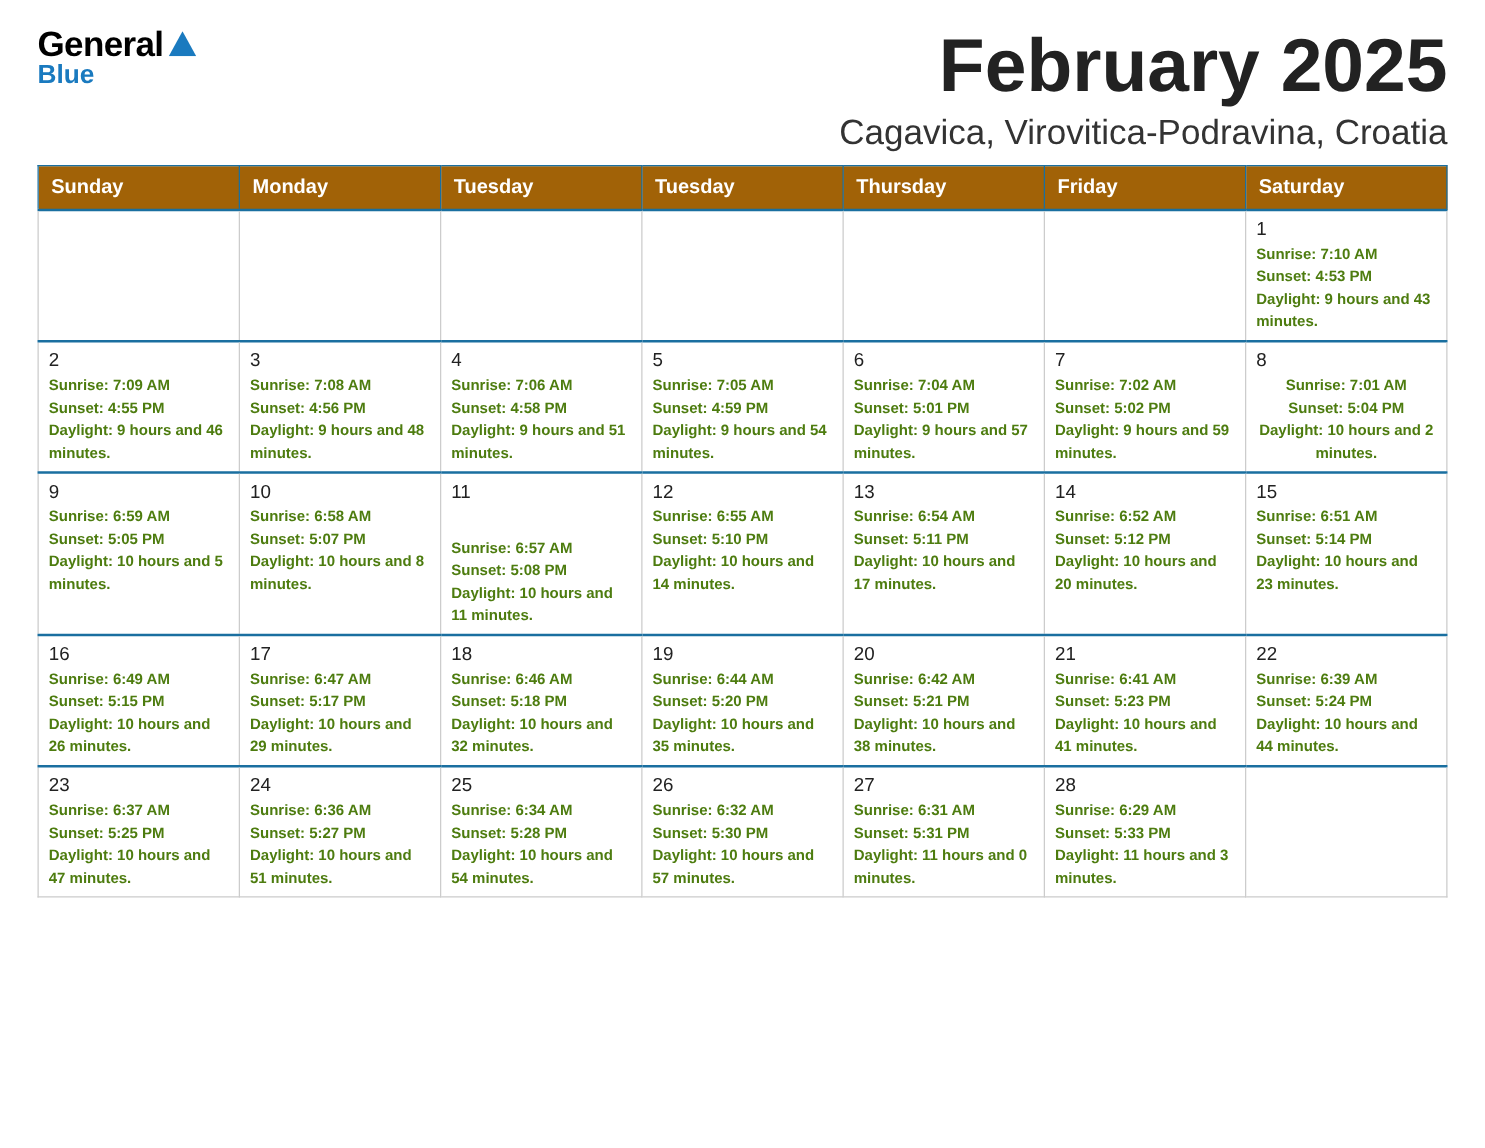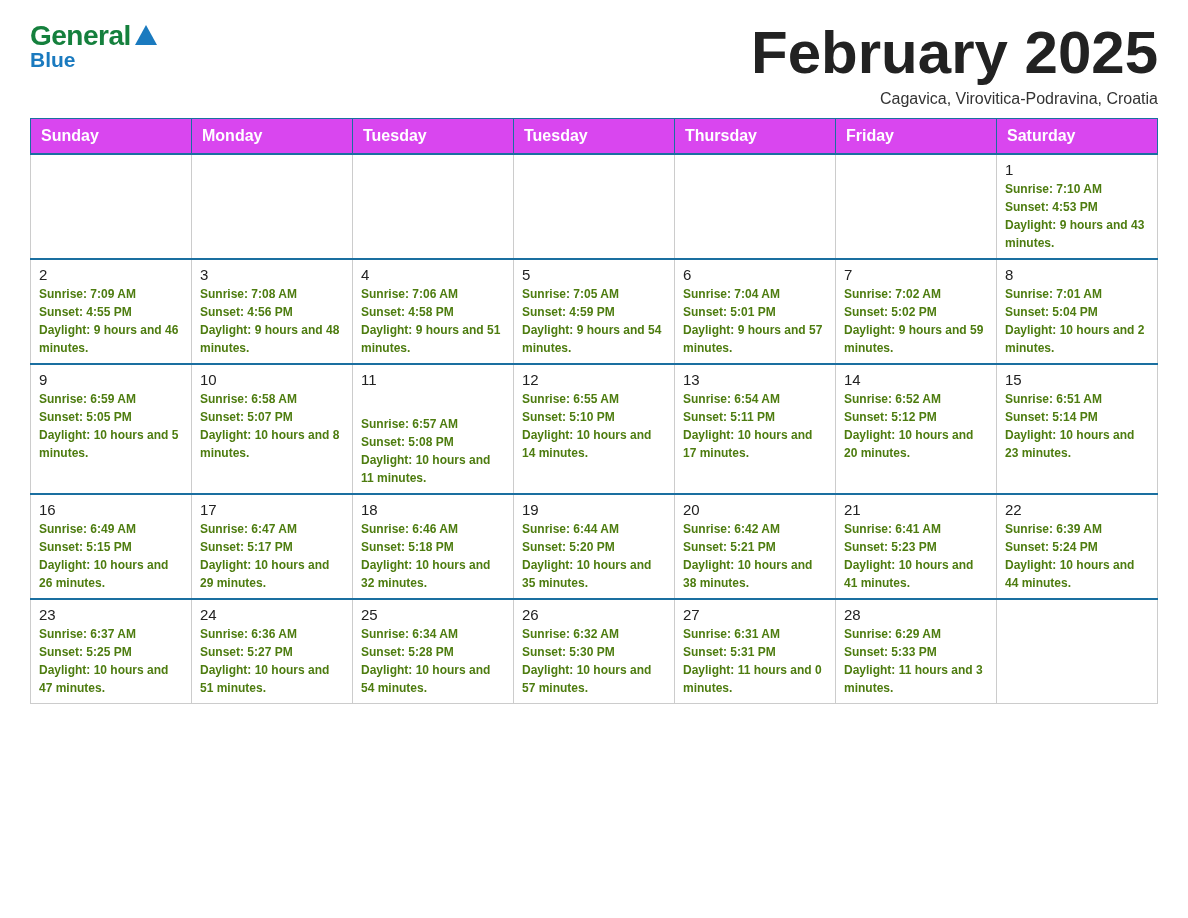--- a/index.html
+++ b/index.html
@@ -17,51 +17,51 @@
       margin-bottom: 10px;
     }
     .logo {
       display: flex;
       flex-direction: column;
       align-items: flex-start;
     }
     .logo-general {
       font-size: 28px;
       font-weight: bold;
-      color: #15803d;
+      color: #000000;
       letter-spacing: -0.5px;
     }
     .logo-blue {
       font-size: 21px;
       font-weight: bold;
       color: #1a7abf;
       display: flex;
       align-items: center;
     }
     .title-block {
       text-align: right;
     }
     .month-year {
       font-size: 60px;
       font-weight: bold;
       color: #222;
       line-height: 1.1;
     }
     .location {
-      font-size: 16px;
+      font-size: 28px;
       color: #333;
       margin-top: 4px;
     }
     .calendar {
       width: 100%;
       border-collapse: collapse;
       margin-top: 10px;
     }
     .calendar th {
-      background-color: #d946ef;
+      background-color: #a16207;
       color: #fff;
       font-size: 16px;
       font-weight: bold;
       padding: 8px 10px;
       text-align: left;
       border: 1px solid #1a6fa0;
       margin-left: 32px;
     }
     .calendar td {
       vertical-align: top;
@@ -176,21 +176,21 @@
 Daylight: 9 hours and 57 minutes.</div>
         </td>
         <td>
           <span class="day-number">7</span>
           <div class="day-info" style="white-space: pre-line;">Sunrise: 7:02 AM
 Sunset: 5:02 PM
 Daylight: 9 hours and 59 minutes.</div>
         </td>
         <td>
           <span class="day-number">8</span>
-          <div class="day-info" style="white-space: pre-line;">Sunrise: 7:01 AM
+          <div class="day-info" style="white-space: pre-line; text-align: center;">Sunrise: 7:01 AM
 Sunset: 5:04 PM
 Daylight: 10 hours and 2 minutes.</div>
         </td>
       </tr>
       <tr>
         <td>
           <span class="day-number">9</span>
           <div class="day-info" style="white-space: pre-line;">Sunrise: 6:59 AM
 Sunset: 5:05 PM
 Daylight: 10 hours and 5 minutes.</div>

